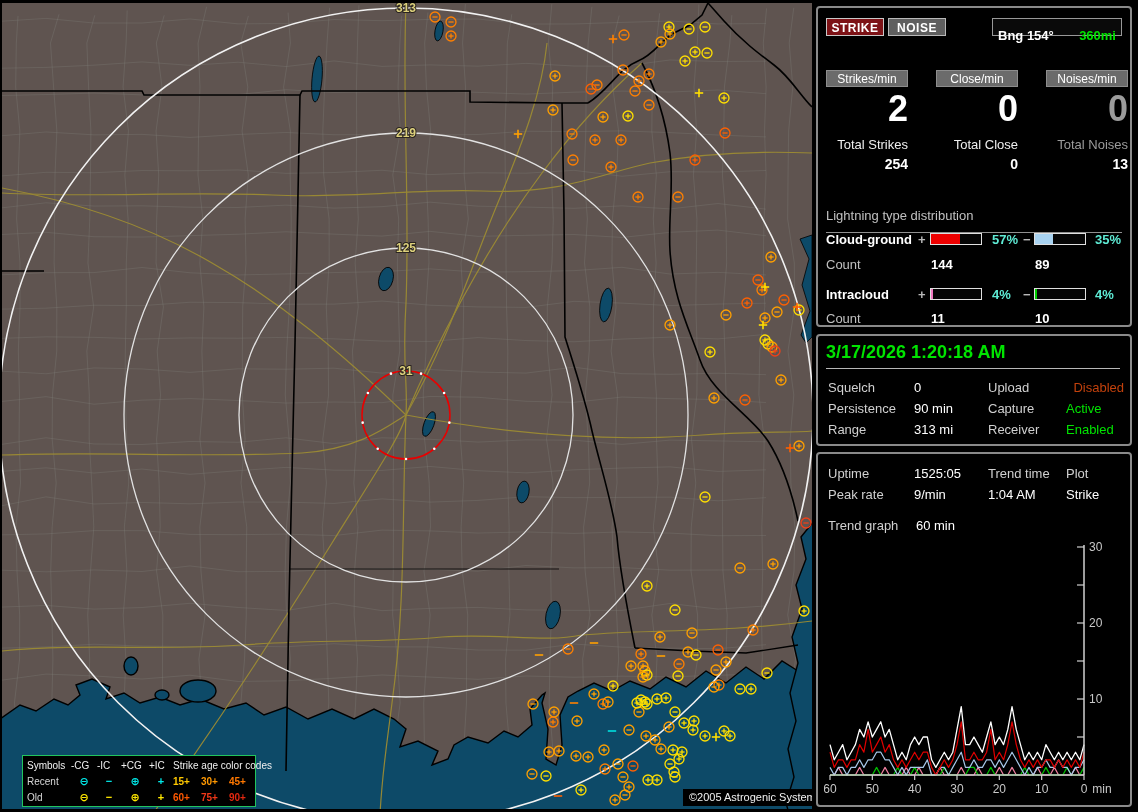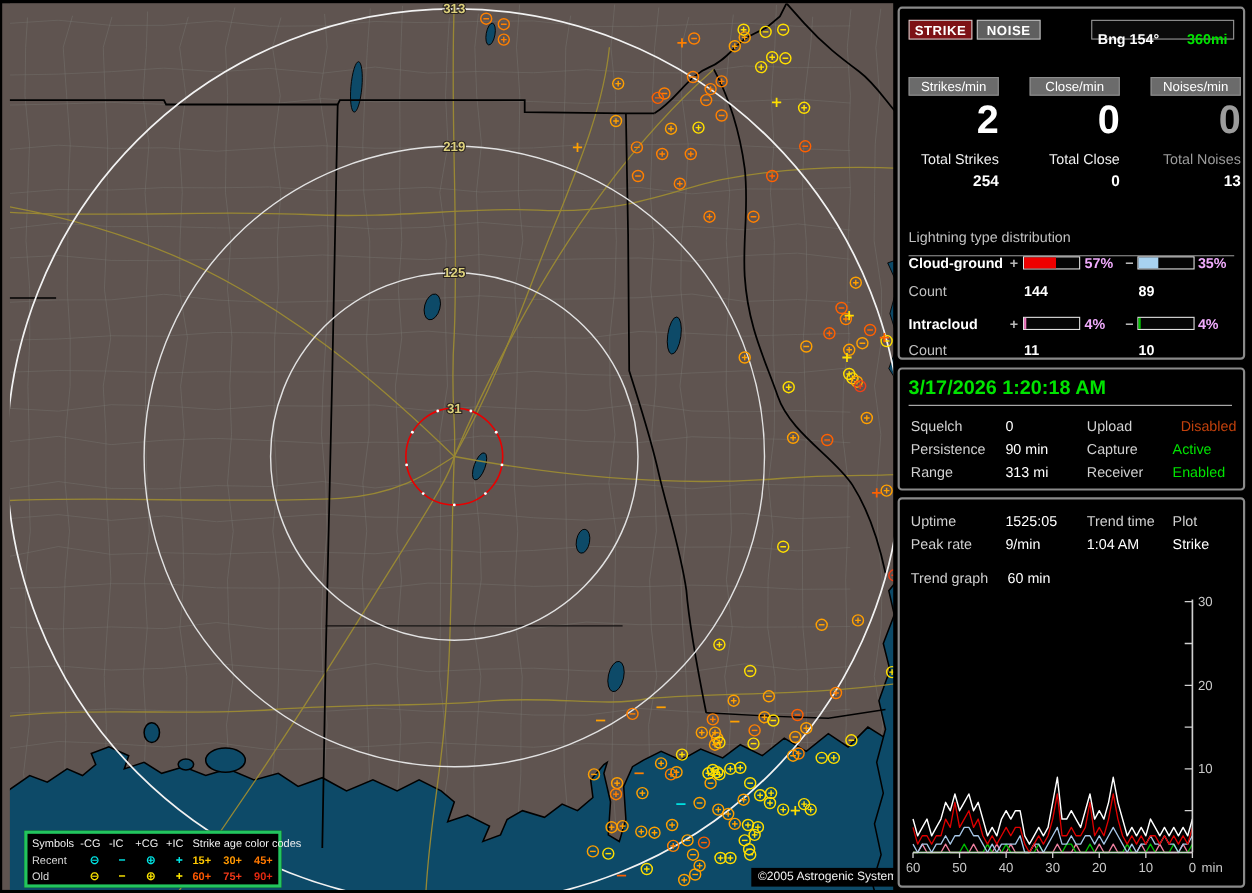--- a/index.html
+++ b/index.html
@@ -1,23 +1,23 @@
 <!DOCTYPE html>
 <html><head>
 <meta charset="utf-8">
 <style>
   html,body{margin:0;padding:0;background:#000;width:1138px;height:812px;overflow:hidden;
     font-family:"Liberation Sans","DejaVu Sans",sans-serif;-webkit-font-smoothing:antialiased;}
   #stage{position:relative;width:1138px;height:812px;background:#000;}
 
   
-  #map-wrap{position:absolute;left:2px;top:3px;width:810px;height:806px;background:#5f5450;overflow:hidden;padding-left:7px;}
+  #map-wrap{position:absolute;left:2px;top:3px;width:810px;height:806px;background:#5f5450;overflow:hidden;}
   #map-svg{display:block}
   #legend{position:absolute;left:20px;top:752px;width:234px;height:52px;background:#000;
-    border:3px solid #22c55e;box-sizing:border-box;padding:2px 0 0 4px;font-size:10px;line-height:15px;
+    border:1px solid #22c55e;box-sizing:border-box;padding:2px 0 0 4px;font-size:10px;line-height:15px;
     display:grid;grid-template-columns:44px 26px 24px 28px 24px 28px 28px 28px;color:#e6e6e6;}
   #legend .hd{white-space:nowrap;color:#efefef;}
   #legend .agehd{grid-column:6/9;white-space:nowrap;}
   #legend .rowlbl{color:#d8d8d8;}
   #legend .sym{font-weight:bold;font-size:11px;text-align:center;}
   #legend .age{font-weight:bold;text-align:left;}
   #copyright{position:absolute;left:681px;top:786px;height:17px;line-height:17px;background:#000;
     color:#f2f2f2;font-size:11px;padding:0 6px;white-space:nowrap;}
 
   
@@ -47,21 +47,21 @@
   .tval{position:absolute;top:148px;width:86px;font-size:14px;font-weight:bold;text-align:right;color:#fff;}
   #tv1{left:4px}#tv2{left:114px}#tv3{left:224px}
 
   #dist-title{position:absolute;left:8px;top:200px;width:296px;color:#c0c0c0;font-size:13px;
     border-bottom:1px solid #909090;padding-bottom:9px;}
   .drow{position:absolute;left:0;width:312px;height:14px;font-size:13px;}
   .drow .nm{position:absolute;left:8px;top:0;font-weight:bold;color:#fff;}
   .drow .sg{position:absolute;top:0;color:#b8b8b8;font-weight:bold;}
   .drow .bar{position:absolute;top:1px;width:52px;height:12px;border:1px solid #e0e0e0;background:#050505;box-sizing:border-box;}
   .drow .fill{display:block;height:100%;}
-  .drow .pc{position:absolute;top:0;font-weight:bold;color:#f0abfc;}
+  .drow .pc{position:absolute;top:0;font-weight:bold;color:#5eead4;margin-left:6px;}
   .crow{position:absolute;left:0;width:312px;font-size:13px;}
   .crow .cl{position:absolute;left:8px;color:#c0c0c0;}
   .crow .c1{position:absolute;left:113px;font-weight:bold;color:#fff;}
   .crow .c2{position:absolute;left:217px;font-weight:bold;color:#fff;}
   #drow1{top:224px}#crow1{top:249px}#drow2{top:279px}#crow2{top:303px}
   .sg1{left:100px}.bar1{left:112px}.pc1{left:168px}.sg2{left:205px}.bar2{left:216px}.pc2{left:271px}
 
   #datetime{position:absolute;left:8px;top:6px;width:294px;color:#00e400;font-size:18px;font-weight:bold;
     border-bottom:1px solid #b8b8b8;padding-bottom:5px;white-space:nowrap;}
   .grid4{position:absolute;left:10px;display:grid;grid-template-columns:86px 74px 78px auto;

